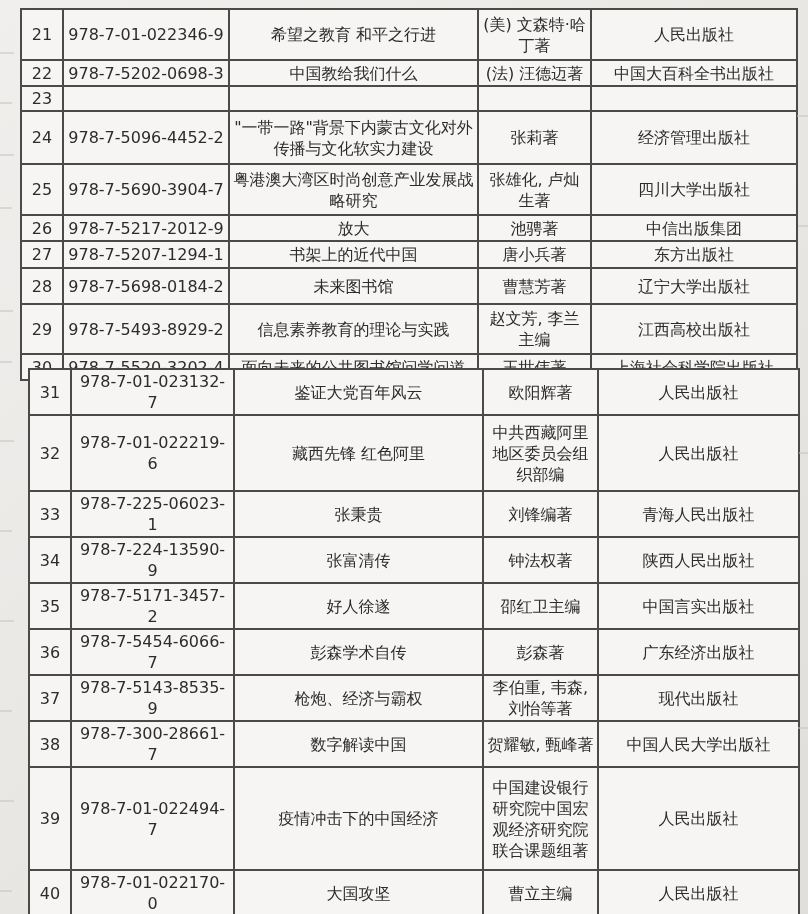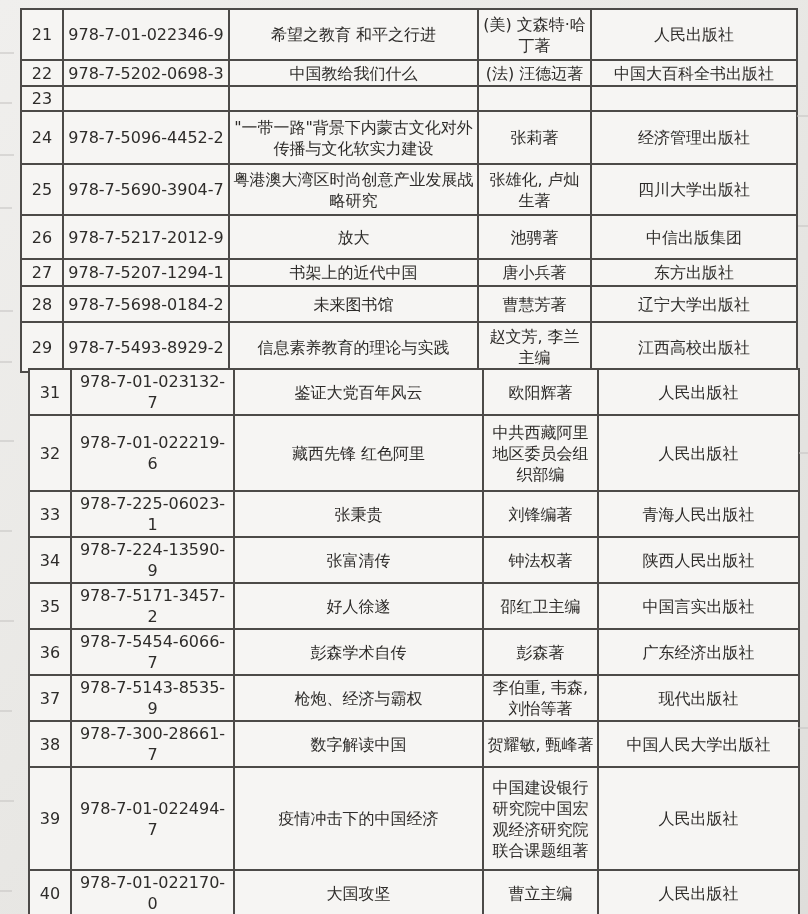--- a/index.html
+++ b/index.html
@@ -68,21 +68,21 @@
           <td class="c-author">张莉著</td>
           <td class="c-pub">经济管理出版社</td>
         </tr>
         <tr style="height: 51px;">
           <td class="c-no">25</td>
           <td class="c-isbn">978-7-5690-3904-7</td>
           <td class="c-title">粤港澳大湾区时尚创意产业发展战略研究</td>
           <td class="c-author">张雄化, 卢灿生著</td>
           <td class="c-pub">四川大学出版社</td>
         </tr>
-        <tr style="height: 44px;">
+        <tr style="height: 26px;">
           <td class="c-no">26</td>
           <td class="c-isbn">978-7-5217-2012-9</td>
           <td class="c-title">放大</td>
           <td class="c-author">池骋著</td>
           <td class="c-pub">中信出版集团</td>
         </tr>
         <tr style="height: 27px;">
           <td class="c-no">27</td>
           <td class="c-isbn">978-7-5207-1294-1</td>
           <td class="c-title">书架上的近代中国</td>
@@ -95,20 +95,27 @@
           <td class="c-title">未来图书馆</td>
           <td class="c-author">曹慧芳著</td>
           <td class="c-pub">辽宁大学出版社</td>
         </tr>
         <tr style="height: 50px;">
           <td class="c-no">29</td>
           <td class="c-isbn">978-7-5493-8929-2</td>
           <td class="c-title">信息素养教育的理论与实践</td>
           <td class="c-author">赵文芳, 李兰主编</td>
           <td class="c-pub">江西高校出版社</td>
+        </tr>
+        <tr style="height: 26px;">
+          <td class="c-no">30</td>
+          <td class="c-isbn">978-7-5520-3202-4</td>
+          <td class="c-title">面向未来的公共图书馆问学问道</td>
+          <td class="c-author">王世伟著</td>
+          <td class="c-pub">上海社会科学院出版社</td>
         </tr>
       </tbody>
   </table>
   <table class="booktable t2" style="left: 28px; top: 368px;">
     <colgroup>
       <col style="width:42px">
         <col style="width:163px">
         <col style="width:249px">
         <col style="width:115px">
         <col style="width:201px">

